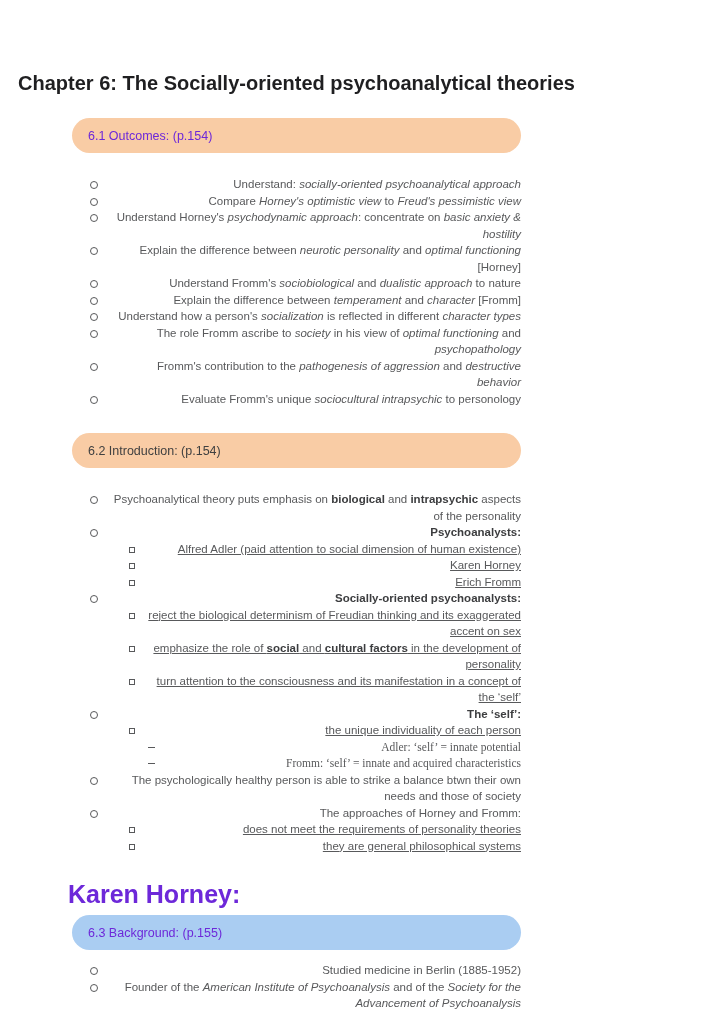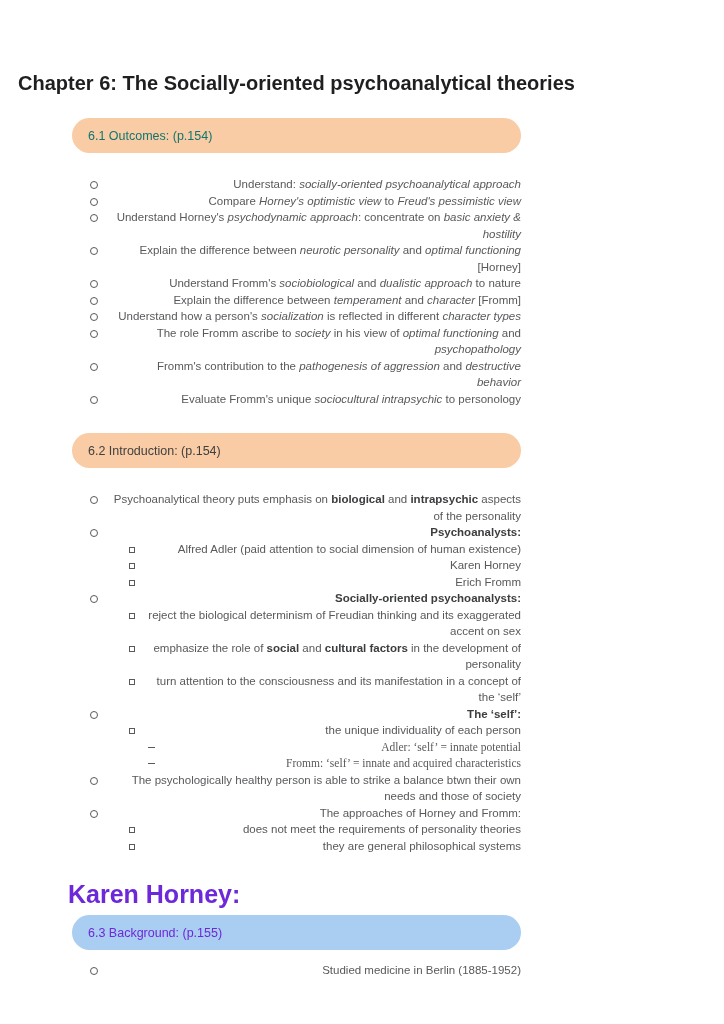--- a/index.html
+++ b/index.html
@@ -42,21 +42,21 @@
     color: #6d28d9;
     margin: 26px 0 6px -4px;
   }
   .list { margin: 0; text-align: right; }
   .li {
     position: relative;
     font-size: 11.5px;
     line-height: 16.5px;
   }
   .lvl1 { padding-left: 38px; }
-  .lvl2 { padding-left: 76px; }
+  .lvl2 { padding-left: 76px; text-decoration: underline; }
   .lvl3 { padding-left: 94px; font-family: Liberation Serif, serif; }
   .bullet { position: absolute; display: block; }
   .bullet.circle {
     left: 18px; top: 5px;
     width: 6px; height: 6px;
     border: 1px solid #58595b;
     border-radius: 50%;
   }
   .bullet.square {
     left: 57px; top: 6px;
@@ -78,21 +78,21 @@
     color: #1f1f21;
   }
 </style>
 </head>
 <body>
 
 <div class="page">
   <h1 class="doc-title">Chapter 6: The Socially-oriented psychoanalytical theories</h1>
   <div class="content" id="sections">
       <div class="pill first" style="background: rgb(249, 204, 165);">
-        <span class="pill-label" style="color: #0f766e;">6.1 Outcomes: (p.154)</span>
+        <span class="pill-label" style="color: #6d28d9;">6.1 Outcomes: (p.154)</span>
       </div>
       <div class="list">
         <div class="li lvl1"><span class="bullet circle"></span><span><span>Understand: </span><span class="it">socially-oriented psychoanalytical approach</span></span></div>
         <div class="li lvl1"><span class="bullet circle"></span><span><span>Compare </span><span class="it">Horney's optimistic view</span><span> to </span><span class="it">Freud's pessimistic view</span></span></div>
         <div class="li lvl1"><span class="bullet circle"></span><span><span>Understand Horney's </span><span class="it">psychodynamic approach</span><span>: concentrate on </span><span class="it">basic anxiety &amp; hostility</span></span></div>
         <div class="li lvl1"><span class="bullet circle"></span><span><span>Explain the difference between </span><span class="it">neurotic personality</span><span> and </span><span class="it">optimal functioning</span><span> [Horney]</span></span></div>
         <div class="li lvl1"><span class="bullet circle"></span><span><span>Understand Fromm's </span><span class="it">sociobiological</span><span> and </span><span class="it">dualistic approach</span><span> to nature</span></span></div>
         <div class="li lvl1"><span class="bullet circle"></span><span><span>Explain the difference between </span><span class="it">temperament</span><span> and </span><span class="it">character</span><span> [Fromm]</span></span></div>
         <div class="li lvl1"><span class="bullet circle"></span><span><span>Understand how a person's </span><span class="it">socialization</span><span> is reflected in different </span><span class="it">character types</span></span></div>
         <div class="li lvl1"><span class="bullet circle"></span><span><span>The role Fromm ascribe to </span><span class="it">society</span><span> in his view of </span><span class="it">optimal functioning</span><span> and </span><span class="it">psychopathology</span></span></div>
@@ -120,16 +120,17 @@
         <div class="li lvl1"><span class="bullet circle"></span><span><span>The approaches of Horney and Fromm:</span></span></div>
         <div class="li lvl2"><span class="bullet square"></span><span><span>does not meet the requirements of personality theories</span></span></div>
         <div class="li lvl2"><span class="bullet square"></span><span><span>they are general philosophical systems</span></span></div>
       </div>
       <div class="doc-h2">Karen Horney:</div>
       <div class="pill tight" style="background: rgb(170, 205, 242);">
         <span class="pill-label" style="color: #6d28d9;">6.3 Background: (p.155)</span>
       </div>
       <div class="list">
         <div class="li lvl1"><span class="bullet circle"></span><span><span>Studied medicine in Berlin (1885-1952)</span></span></div>
+        <div class="li lvl1"><span class="bullet circle"></span><span><span>Founder of the </span><span class="it">American Institute of Psychoanalysis</span><span> and of the </span><span class="it">Society for the Advancement of Psychoanalysis</span></span></div>
       </div>
     </div>
   <div class="page-number">1</div>
 </div>
 
 </body></html>

